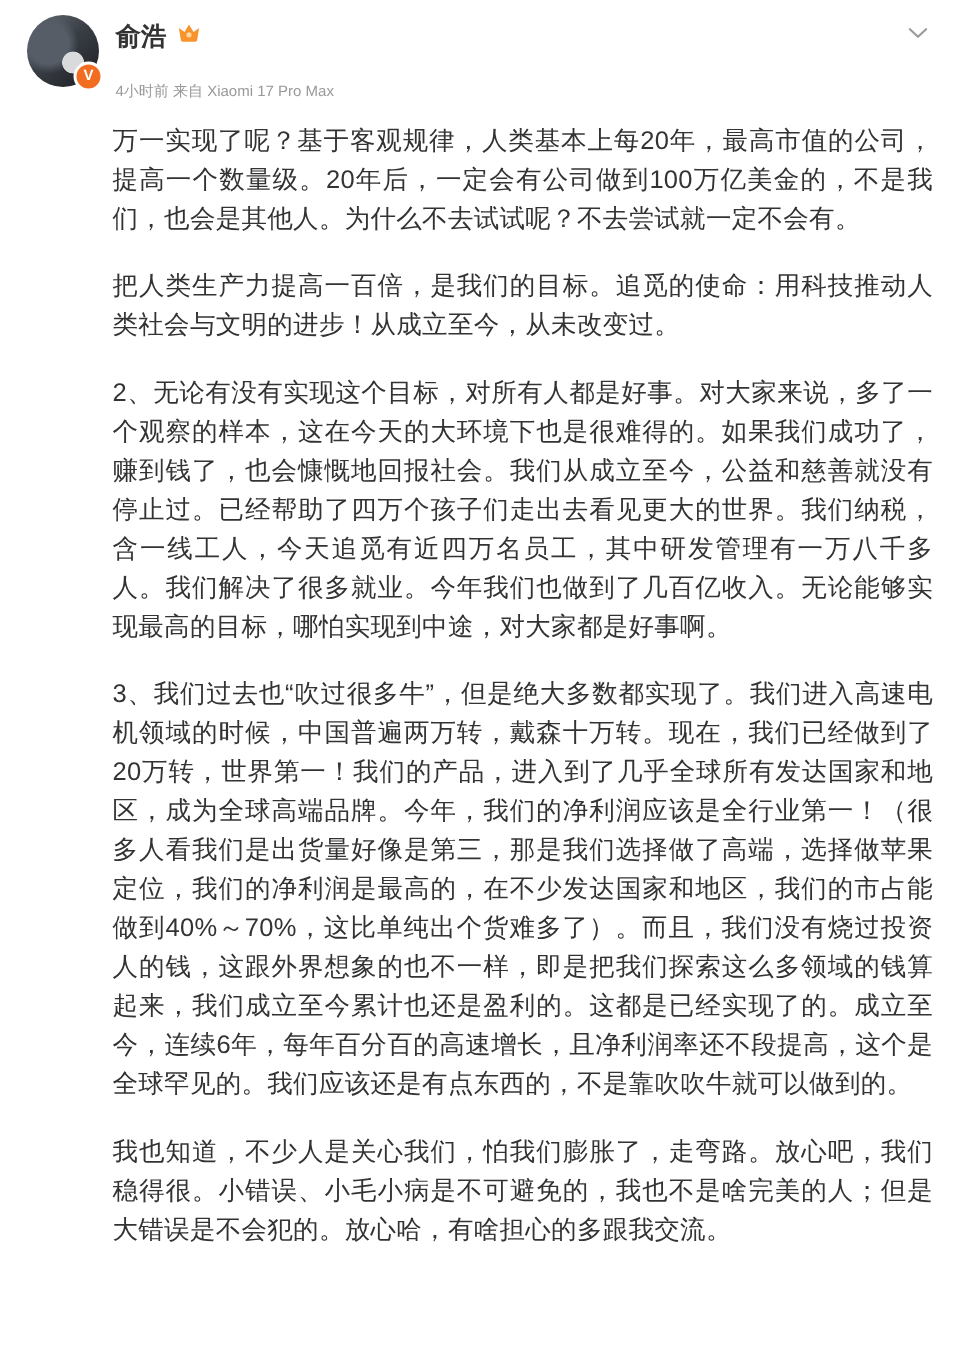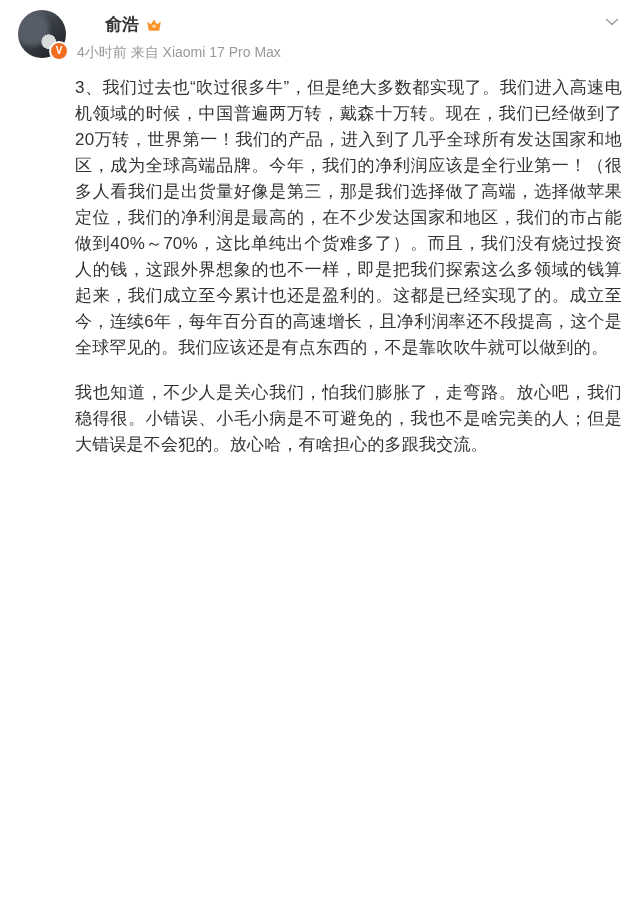--- a/index.html
+++ b/index.html
@@ -58,38 +58,37 @@
     font-weight: 700;
     line-height: 16px;
     text-align: center;
   }
   .header-info {
     margin-left: 11px;
     padding-top: 3px;
   }
   .name-row {
     display: flex;
-    align-items: center;
+    align-items: flex-start;
     gap: 6px;
-    margin-left: 28px;
   }
   .username {
     font-size: 17px;
     font-weight: 700;
     color: #333333;
     cursor: pointer;
   }
   .crown-icon {
     width: 18px;
     height: 17px;
     display: inline-block;
   }
   .meta {
-    margin-top: 8px;
-    font-size: 14px;
+    margin-top: 18px;
+    font-size: 10px;
     color: var(--meta-text, #999999);
   }
   .chevron {
     position: absolute;
     top: 2px;
     right: 0px;
     width: 20px;
     height: 20px;
     color: #9c9c9c;
     cursor: pointer;
@@ -135,19 +134,22 @@
       <div class="meta">4小时前 来自 Xiaomi 17 Pro Max</div>
     </div>
     <span class="chevron">
       <svg viewBox="0 0 24 24" fill="none" stroke="currentColor" stroke-width="1.8" stroke-linecap="round" stroke-linejoin="round">
         <path d="M5.5 9 L12 15 L18.5 9"></path>
       </svg>
     </span>
   </div>
 
   <div class="post-body">
+    <p>万一实现了呢？基于客观规律，人类基本上每20年，最高市值的公司，提高一个数量级。20年后，一定会有公司做到100万亿美金的，不是我们，也会是其他人。为什么不去试试呢？不去尝试就一定不会有。</p>
+    <p>把人类生产力提高一百倍，是我们的目标。追觅的使命：用科技推动人类社会与文明的进步！从成立至今，从未改变过。</p>
+    <p>2、无论有没有实现这个目标，对所有人都是好事。对大家来说，多了一个观察的样本，这在今天的大环境下也是很难得的。如果我们成功了，赚到钱了，也会慷慨地回报社会。我们从成立至今，公益和慈善就没有停止过。已经帮助了四万个孩子们走出去看见更大的世界。我们纳税，含一线工人，今天追觅有近四万名员工，其中研发管理有一万八千多人。我们解决了很多就业。今年我们也做到了几百亿收入。无论能够实现最高的目标，哪怕实现到中途，对大家都是好事啊。</p>
     <p>3、我们过去也“吹过很多牛”，但是绝大多数都实现了。我们进入高速电机领域的时候，中国普遍两万转，戴森十万转。现在，我们已经做到了20万转，世界第一！我们的产品，进入到了几乎全球所有发达国家和地区，成为全球高端品牌。今年，我们的净利润应该是全行业第一！（很多人看我们是出货量好像是第三，那是我们选择做了高端，选择做苹果定位，我们的净利润是最高的，在不少发达国家和地区，我们的市占能做到40%～70%，这比单纯出个货难多了）。而且，我们没有烧过投资人的钱，这跟外界想象的也不一样，即是把我们探索这么多领域的钱算起来，我们成立至今累计也还是盈利的。这都是已经实现了的。成立至今，连续6年，每年百分百的高速增长，且净利润率还不段提高，这个是全球罕见的。我们应该还是有点东西的，不是靠吹吹牛就可以做到的。</p>
     <p class="last">
       <span>我也知道，不少人是关心我们，怕我们膨胀了，走弯路。放心吧，我们稳得很。小错误、小毛小病是不可避免的，我也不是啥完美的人；但是大错误是不会犯的。放心哈，有啥担心的多跟我交流。</span>
     </p>
   </div>
 
 </div>
 
 </body></html>

